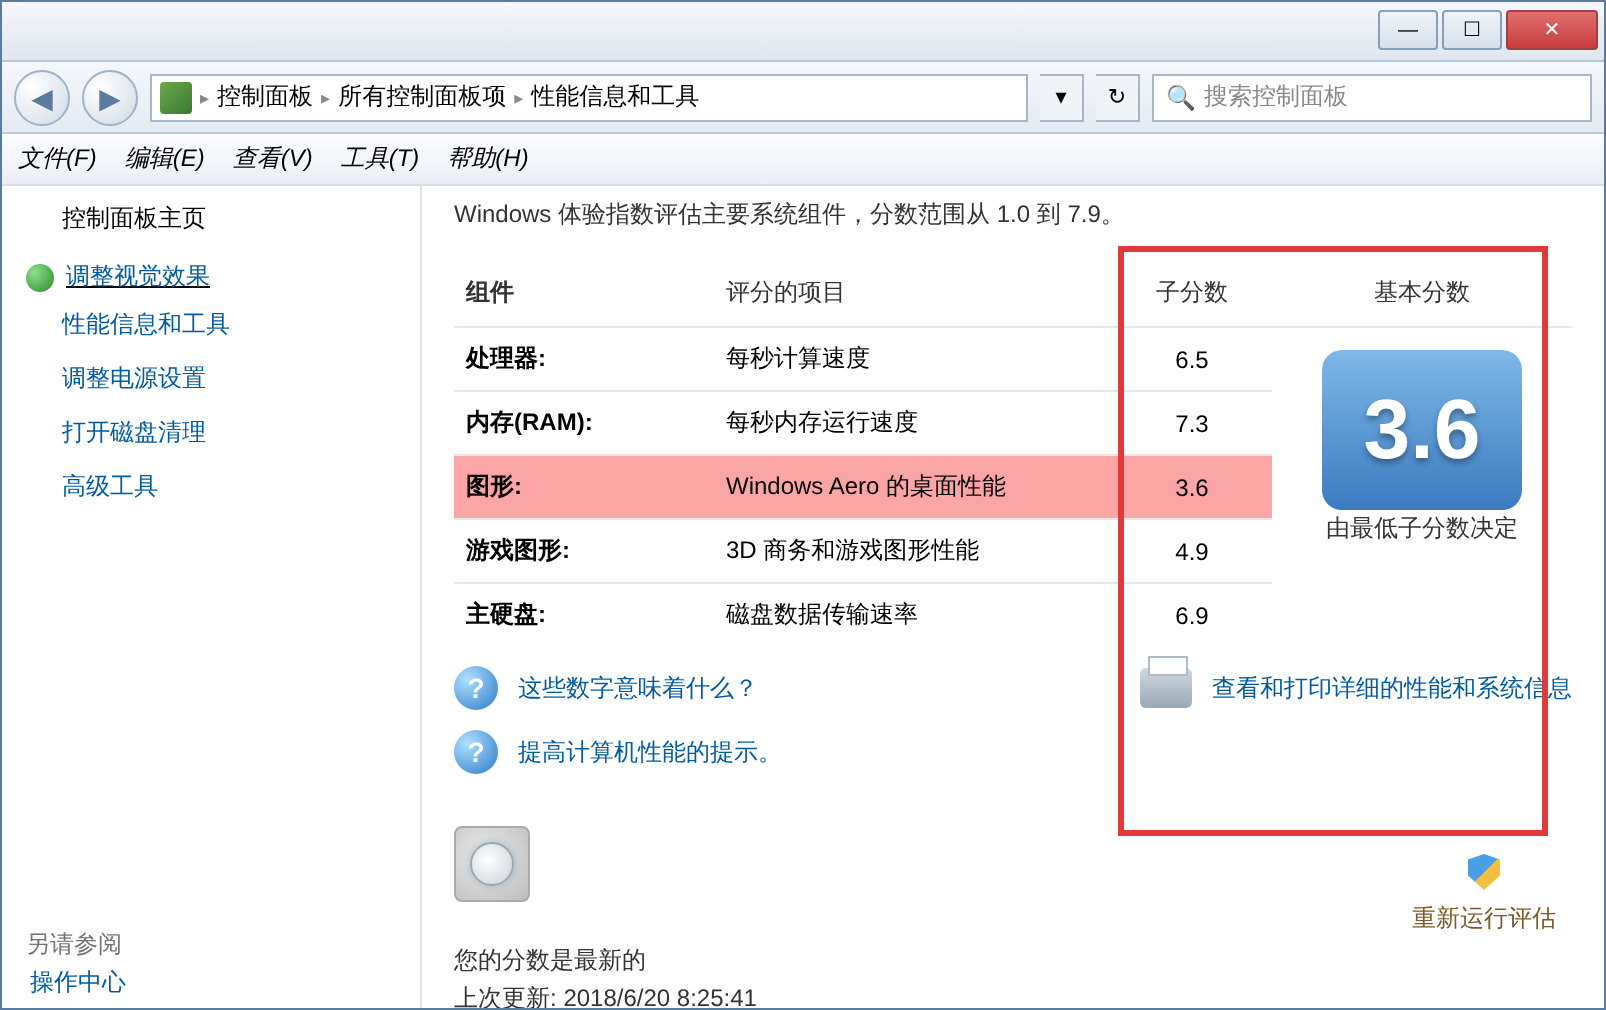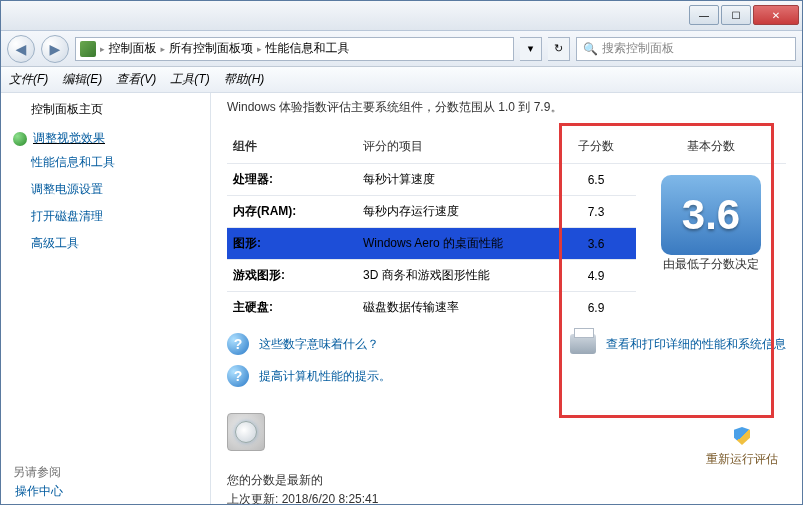--- a/index.html
+++ b/index.html
@@ -37,21 +37,21 @@
 .intro { color: #333; margin-bottom: 14px; }
 
 .highlight-box { position: absolute; border: 3px solid #e03a3a; pointer-events: none; }
 
 .score-table { width: 100%; border-collapse: collapse; }
 .score-table th { text-align: left; font-weight: 400; padding: 8px 6px; color: #333; }
 .score-table td { padding: 7px 6px; border-top: 1px solid #e4e8ee; }
 .score-table .col-comp { width: 130px; font-weight: bold; }
 .score-table .col-sub { width: 80px; text-align: center; }
 .score-table .col-base { width: 150px; text-align: center; }
-.score-table .sel-row td { background: #1d4ed8; }
+.score-table .sel-row td { background: #fca5a5; }
 .base-score-cell { vertical-align: top; text-align: center; }
 .base-score-badge { width: 100px; height: 80px; margin: 4px auto 2px; border-radius: 10px; background: linear-gradient(to bottom,#7fb8e8,#3a7ac0); display: flex; align-items: center; justify-content: center; color: #fff; font-size: 42px; font-weight: bold; text-shadow: 0 2px 3px rgba(0,0,0,.35); }
 .base-score-caption { font-size: 12px; color: #333; line-height: 1.3; }
 
 .links-row { display: flex; align-items: center; gap: 10px; margin-top: 10px; }
 .help-icon { width: 22px; height: 22px; border-radius: 50%; background: radial-gradient(circle at 30% 30%, #aee0ff, #2a7ac8); color: #fff; display: flex; align-items: center; justify-content: center; font-weight: bold; font-size: 14px; flex-shrink: 0; }
 .blue-link { color: #005a9e; cursor: pointer; font-family: Liberation Serif, serif; }
 .printer-icon { width: 26px; height: 20px; background: linear-gradient(to bottom,#d0d8e0,#9aa8b6); border-radius: 3px; position: relative; margin-left: auto; flex-shrink: 0; }
 .printer-icon::before { content: ""; position: absolute; top: -6px; left: 4px; width: 18px; height: 8px; background: #fff; border: 1px solid #b0bac6; }
 

